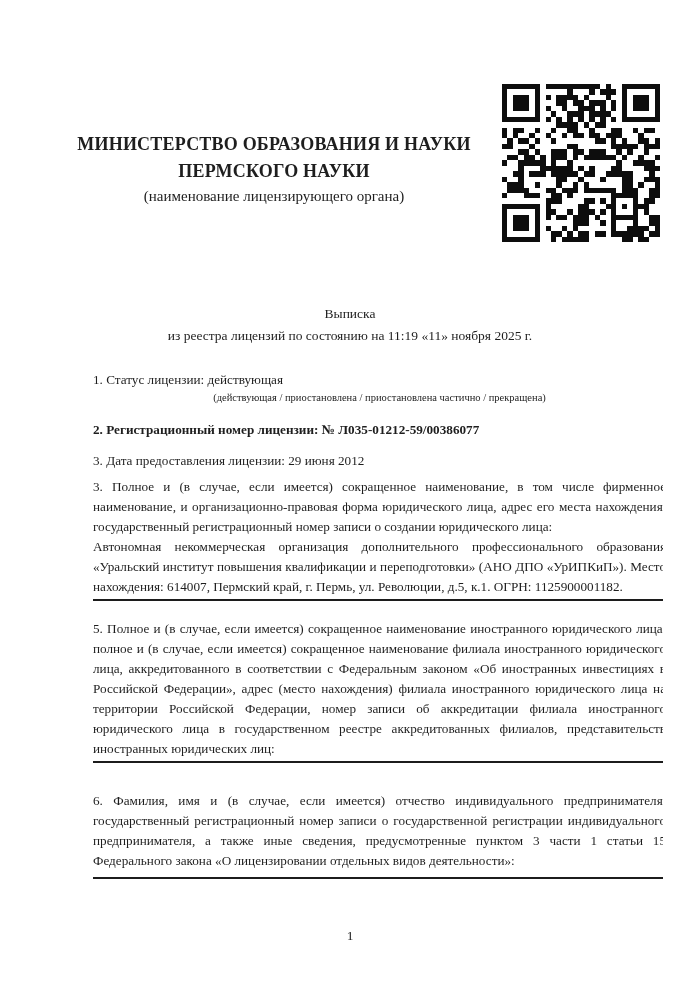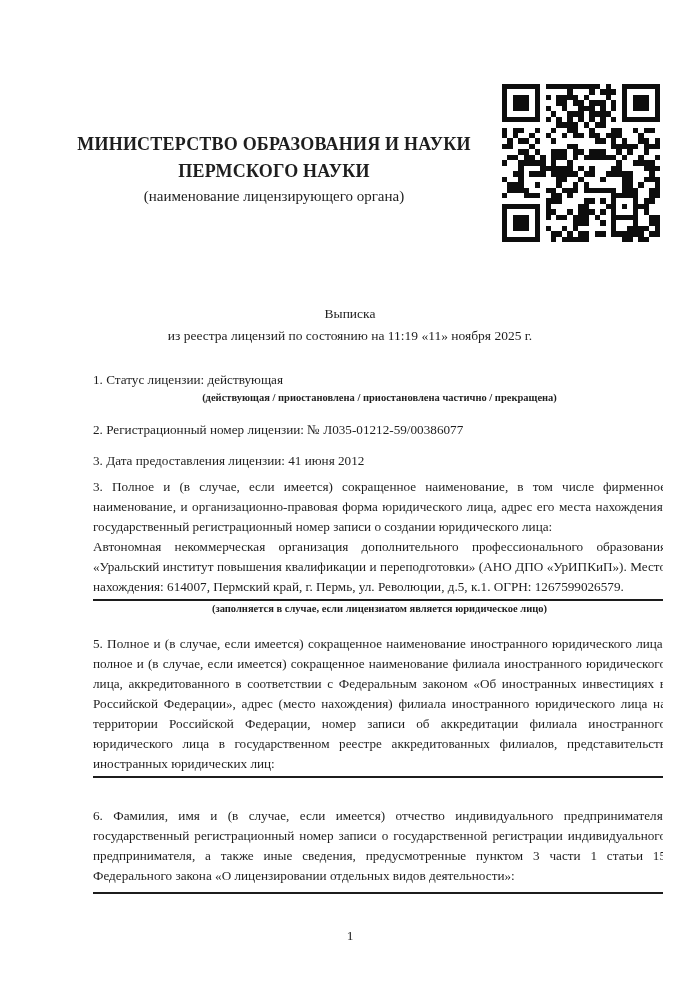--- a/index.html
+++ b/index.html
@@ -42,23 +42,23 @@
   }
   
   .content{
     position:absolute;left:65px;top:364px;width:573px;
     font-size:13.2px;line-height:20px;margin-left:28px;
   }
   .para{white-space:normal;}
   .just{text-align:justify;}
   .item-1{margin-top:6px;}
   .cap{
-    font-size:10.5px;line-height:15px;text-align:center;font-weight:bold;
-  }
-  .item-2{margin-top:15px;}
+    font-size:10.5px;line-height:15px;text-align:center;
+  }
+  .item-2{margin-top:15px;font-weight:bold;}
   .item-3{margin-top:11px;}
   .item-4-label{margin-top:6px;}
   .rule{
     border-top:2px solid var(--rule);height:0;margin-top:1px;
   }
   .rule-gap{margin-top:2px;}
   .item-5-label{margin-top:18px;}
   .rule-5{margin-top:2px;}
   .item-6-label{margin-top:28px;}
   .rule-6{margin-top:6px;}
@@ -522,26 +522,25 @@
     <div>из реестра лицензий по состоянию на 11:19 «11» ноября 2025 г.</div>
   </div>
 
   <div class="content">
 
     <div class="para item-1">1. Статус лицензии: действующая</div>
     <div class="cap">(действующая / приостановлена / приостановлена частично / прекращена)</div>
 
     <div class="para item-2">2. Регистрационный номер лицензии: № Л035-01212-59/00386077</div>
 
-    <div class="para item-3">3. Дата предоставления лицензии: 41 июня 2012</div>
+    <div class="para item-3">3. Дата предоставления лицензии: 29 июня 2012</div>
 
     <div class="para just item-4-label">3. Полное и (в случае, если имеется) сокращенное наименование, в том числе фирменное наименование, и организационно-правовая форма юридического лица, адрес его места нахождения, государственный регистрационный номер записи о создании юридического лица:</div>
-    <div class="para just">Автономная некоммерческая организация дополнительного профессионального образования «Уральский институт повышения квалификации и переподготовки» (АНО ДПО «УрИПКиП»). Место нахождения: 614007, Пермский край, г. Пермь, ул. Революции, д.5, к.1. ОГРН: 1267599026579.</div>
+    <div class="para just">Автономная некоммерческая организация дополнительного профессионального образования «Уральский институт повышения квалификации и переподготовки» (АНО ДПО «УрИПКиП»). Место нахождения: 614007, Пермский край, г. Пермь, ул. Революции, д.5, к.1. ОГРН: 1125900001182.</div>
     <div class="rule rule-gap"></div>
-    <div class="cap">(заполняется в случае, если лицензиатом является юридическое лицо)</div>
 
     <div class="para just item-5-label">5. Полное и (в случае, если имеется) сокращенное наименование иностранного юридического лица, полное и (в случае, если имеется) сокращенное наименование филиала иностранного юридического лица, аккредитованного в соответствии с Федеральным законом «Об иностранных инвестициях в Российской Федерации», адрес (место нахождения) филиала иностранного юридического лица на территории Российской Федерации, номер записи об аккредитации филиала иностранного юридического лица в государственном реестре аккредитованных филиалов, представительств иностранных юридических лиц:</div>
     <div class="rule rule-5"></div>
 
     <div class="para just item-6-label">6. Фамилия, имя и (в случае, если имеется) отчество индивидуального предпринимателя, государственный регистрационный номер записи о государственной регистрации индивидуального предпринимателя, а также иные сведения, предусмотренные пунктом 3 части 1 статьи 15 Федерального закона «О лицензировании отдельных видов деятельности»:</div>
     <div class="rule rule-6"></div>
 
 
   </div>
 

